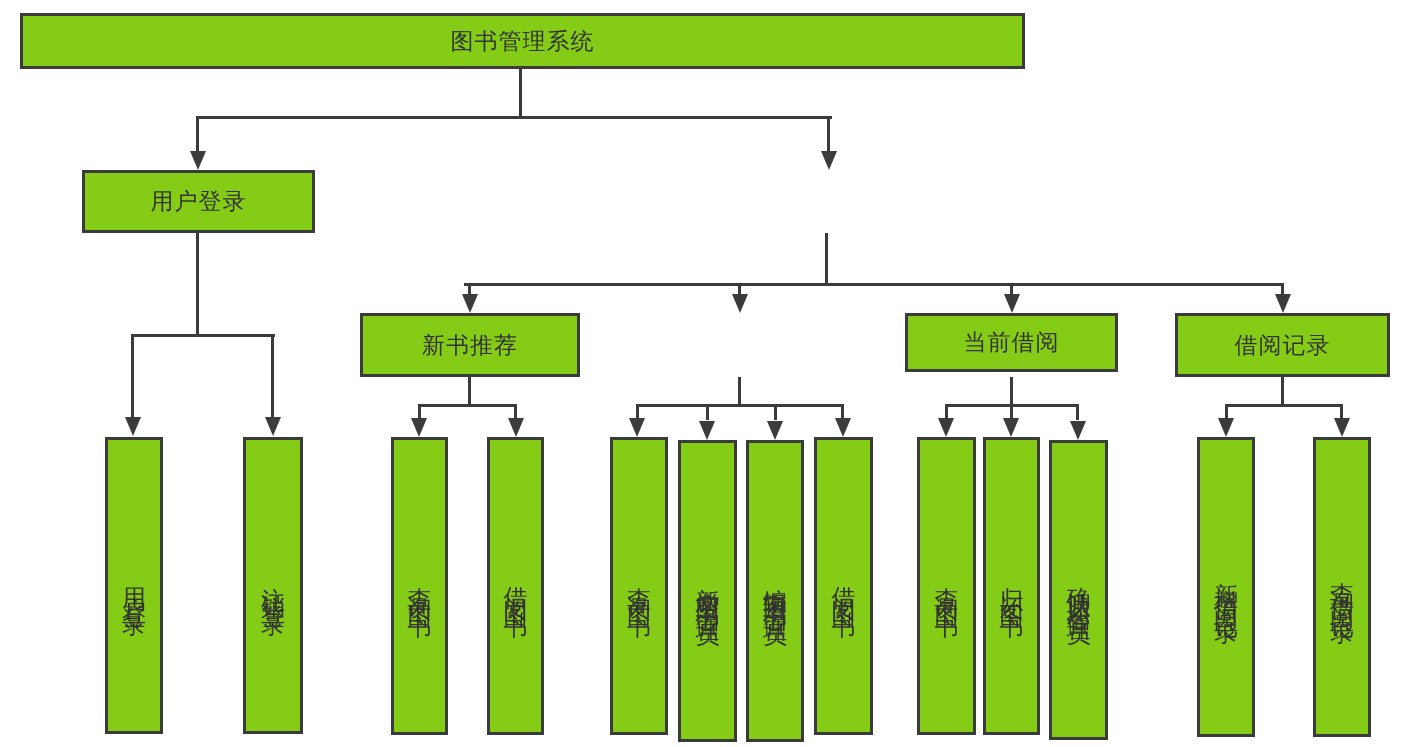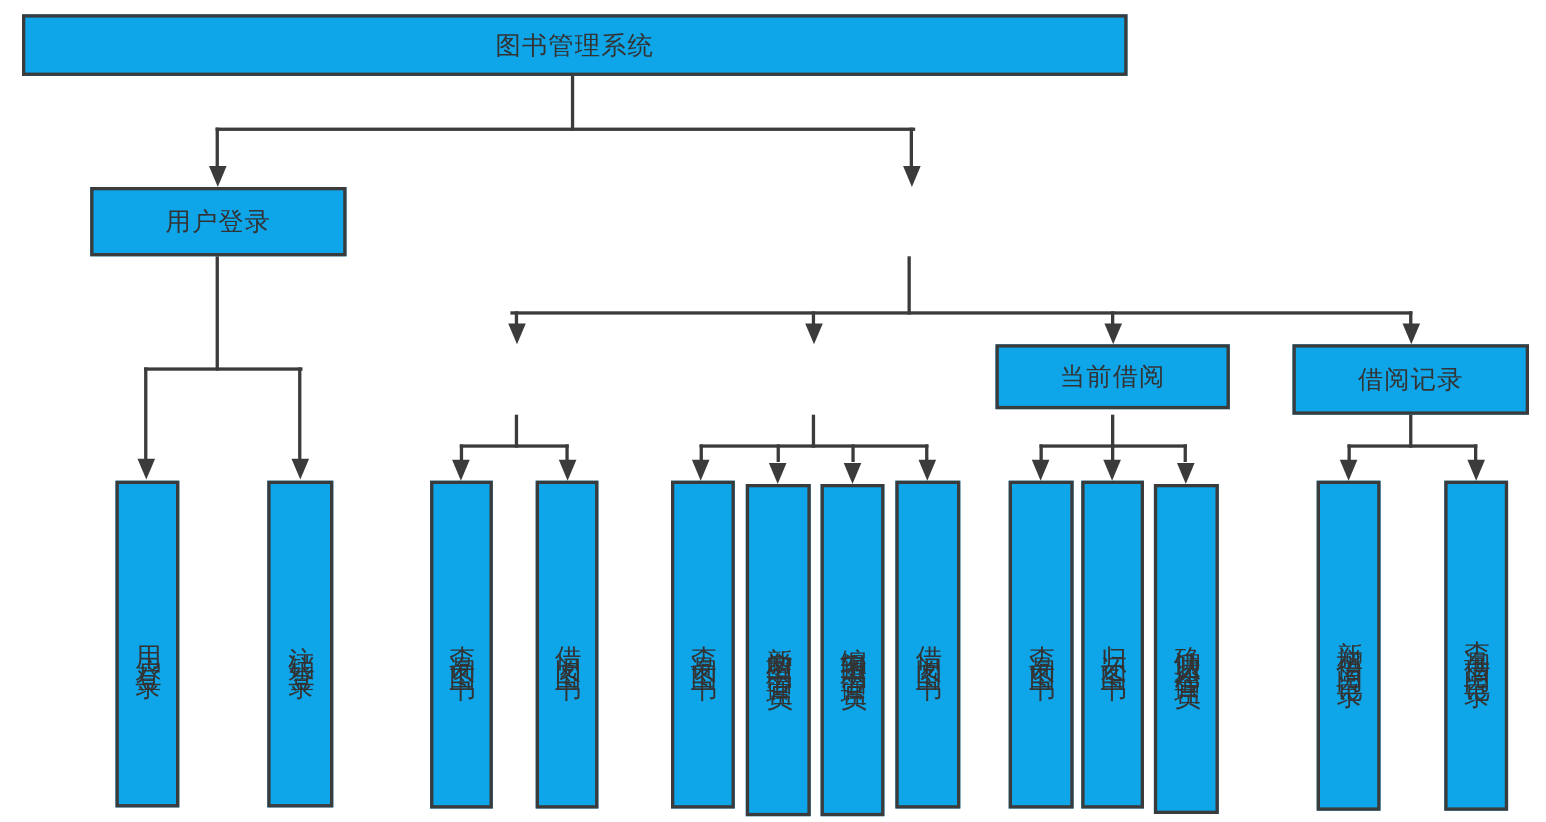--- a/index.html
+++ b/index.html
@@ -11,21 +11,21 @@
     position:relative;
     width:1405px;height:747px;
     background:#ffffff;
     font-family:"Liberation Sans","DejaVu Sans",sans-serif;
     overflow:hidden;
   }
   .box{
     position:absolute;
     box-sizing:border-box;
     border:3px solid var(--line);
-    background:#0ea5e9;
+    background:#84cc16;
     display:flex;
     align-items:center;
     justify-content:center;
     color:var(--text);
   }
   .box.h{
     font-size:23px;
     letter-spacing:1px;
   }
   .box.v{
@@ -62,20 +62,21 @@
 </style>
 </head>
 <body>
 
 <div class="stage">
 
   <div class="box h" style="left:20px;top:13px;width:1005px;height:56px">图书管理系统</div>
 
   <div class="box h" style="left:82px;top:170px;width:233px;height:63px">用户登录</div>
 
+  <div class="box h" style="left:360px;top:313px;width:220px;height:64px">新书推荐</div>
   <div class="box h" style="left:905px;top:313px;width:213px;height:59px">当前借阅</div>
   <div class="box h" style="left:1175px;top:313px;width:215px;height:64px">借阅记录</div>
 
   <div class="box v sp4" style="left:105px;top:437px;width:58px;height:297px">用户登录</div>
   <div class="box v sp4" style="left:243px;top:437px;width:60px;height:297px">注销登录</div>
 
   <div class="box v sp4" style="left:391px;top:437px;width:57px;height:298px">查询图书</div>
   <div class="box v sp4" style="left:487px;top:437px;width:57px;height:298px">借阅图书</div>
 
   <div class="box v sp4" style="left:610px;top:437px;width:58px;height:298px">查询图书</div>

